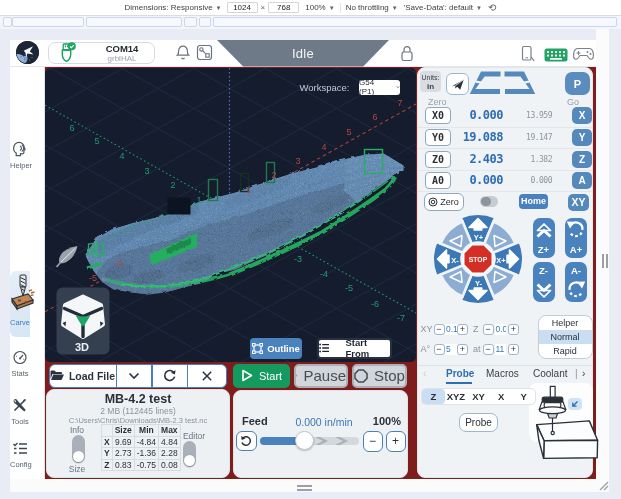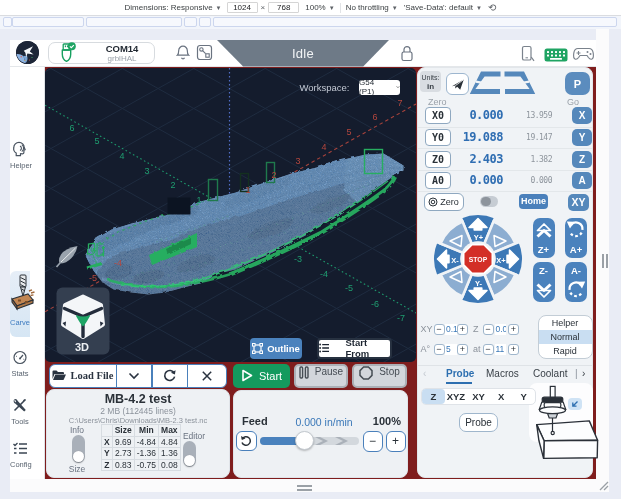--- a/index.html
+++ b/index.html
@@ -58,29 +58,29 @@
     font-size:8px; color:#1e252e; display:flex; align-items:center; justify-content:flex-end; gap:16px; }
   .cube-label { position:absolute; left:0; bottom:3px; width:100%; text-align:center; color:#eef1f4; font-size:11px; font-weight:bold; }
   .btn-outline { position:absolute; left:205.5px; top:270px; width:52px; height:21px; background:#4a82bd; border-radius:4px;
     color:#fff; font-size:9.5px; font-weight:bold; display:flex; align-items:center; justify-content:center; gap:4px; }
   .btn-startfrom { position:absolute; left:272px; top:270px; width:75px; height:21px; background:#fff; border:2px solid #273140;
     border-radius:4px; color:#1c2430; font-size:9.5px; font-weight:bold; display:flex; align-items:center; justify-content:center; gap:16px; }
 
   
   .load-toolbar { left:48.5px; top:363.5px; width:178.5px; height:24.5px; background:#fff; border:1.5px solid #4a80bb; border-radius:6px;
     display:flex; align-items:stretch; }
-  .lt-cell { display:flex; align-items:center; justify-content:center;font-family:Liberation Serif, serif; }
+  .lt-cell { display:flex; align-items:center; justify-content:center; }
   .lt-main { width:66px; gap:5px; font-size:10.5px; font-weight:bold; color:#2a3340; }
   .lt-div { width:1.5px; background:#4a80bb; }
 
   
   .btn-start { left:233px; top:363.5px; width:57px; height:24px; background:#149a5e; border-radius:5px; color:#fff;
     display:flex; align-items:center; justify-content:center; gap:6px; font-size:11px; }
   .btn-gray { background:#d2d6db; border:2px solid #abb0b6; border-radius:5px; color:#464d54;
-    display:flex; justify-content:center; gap:6px; font-size:10px; }
+    display:flex; align-items:center; justify-content:center; gap:6px; font-size:15px; }
   .btn-pause { left:284px; top:323.5px; width:54px; height:24px; }
   .btn-stop { left:342px; top:323.5px; width:55px; height:24px; }
 
   
   .file-panel { left:46px; top:389px; width:184px; height:89px; background:#eef1f4; border:1px solid #e0e4e9; border-radius:8px; }
   .fp-title { position:absolute; left:0; top:2px; width:100%; text-align:center; font-size:12.5px; font-weight:bold; color:#2a3138; }
   .fp-meta { position:absolute; left:0; top:16px; width:100%; text-align:center; font-size:8.5px; color:#8b929b; }
   .fp-path { position:absolute; left:0; top:26px; width:100%; text-align:center; font-size:7.5px; color:#8b929b; white-space:nowrap; }
   .fp-table { position:absolute; left:54px; top:34px; border-collapse:collapse; font-size:8.5px; color:#2a3138; }
   .fp-table td, .fp-table th { border:1px solid #d7dce1; padding:0 2px; height:11.5px; text-align:center; }
@@ -616,21 +616,21 @@
         <tr>
           <td class="axis">X</td>
           <td>9.69</td>
           <td>-4.84</td>
           <td>4.84</td>
         </tr>
         <tr>
           <td class="axis">Y</td>
           <td>2.73</td>
           <td>-1.36</td>
-          <td>1.36</td>
+          <td>2.28</td>
         </tr>
         <tr>
           <td class="axis">Z</td>
           <td>0.83</td>
           <td>-0.75</td>
           <td>0.08</td>
         </tr>
       </tbody>
         </table>
       <div class="fp-side-label" style="left:16px;top:35px;width:28px;">Info</div>

